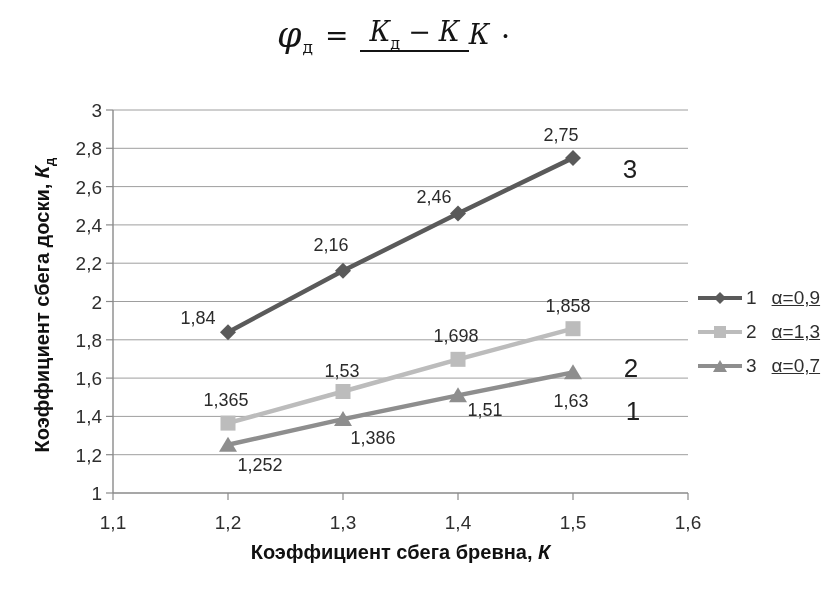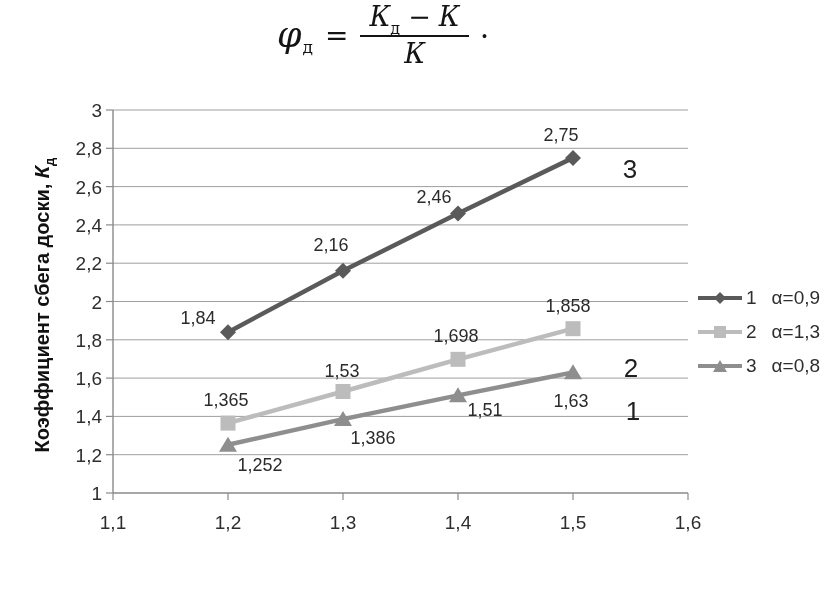--- a/index.html
+++ b/index.html
@@ -5,21 +5,21 @@
   html,body{margin:0;padding:0;background:#fff}
   #stage{position:relative;width:835px;height:591px;background:#ffffff;overflow:hidden;
          font-family:"Liberation Sans",sans-serif;}
 
   
   #formula{position:absolute;left:277px;top:0;height:70px;display:flex;align-items:center;
            font-family:"DejaVu Serif",serif;color:#141414;}
   .f-phi{font-size:35px;font-style:italic;line-height:1;}
   .f-sub{font-size:17px;position:relative;top:12px;margin:0 2px 0 1px;}
   .f-eq{font-size:28px;margin:0 10px;}
-  .frac{display:inline-flex;flex-direction:column;align-items:center;margin:0 2px;}
+  .frac{display:inline-flex;flex-direction:row;margin:0 2px;}
   .num{font-size:27px;border-bottom:2px solid #141414;padding:0 9px 3px;white-space:nowrap;line-height:1.05;}
   .den{font-size:27px;padding-top:3px;line-height:1;}
   .f-it{font-style:italic;}
   .n-sub{font-size:16px;position:relative;top:8px;}
   .n-minus{margin:0 8px;}
   .f-dot{font-size:30px;margin:0 9px;}
   .f-rhs{font-size:29px;}
 
   
   #chart-svg{position:absolute;left:0;top:0;}
@@ -31,21 +31,21 @@
   #y-title sub{font-size:13px;}
   #x-title{position:absolute;left:113px;top:541px;width:575px;text-align:center;
            font-weight:bold;font-size:20px;color:#111;}
   .t-it{font-style:italic;}
 
   
   #legend{position:absolute;left:697px;top:287px;font-size:19px;color:#2e2e2e;}
   .legend-row{display:flex;align-items:center;height:22px;margin-bottom:12px;}
   .legend-icon{display:block;}
   .legend-num{margin-left:3px;}
-  .legend-alpha{margin-left:15px;}
+  .legend-alpha{margin-left:15px;text-decoration:underline;}
 </style>
 </head>
 <body>
 
 <div id="stage">
 
   <div id="formula">
     <span class="f-phi">φ</span>
       <span class="f-sub">д</span>
     <span class="f-eq">=</span>
@@ -131,20 +131,23 @@
       <path d="M 572.9999999999999 364.355 L 581.9999999999999 379.355 L 563.9999999999999 379.355 Z" fill="#8e8e8e"></path>
       <text x="570.9999999999999" y="407.355" text-anchor="middle" font-size="18" fill="#2b2b2b">1,63</text>
       <text x="630" y="178" text-anchor="middle" font-size="26" fill="#1f1f1f">3</text>
       <text x="631" y="377" text-anchor="middle" font-size="26" fill="#1f1f1f">2</text>
       <text x="633" y="420" text-anchor="middle" font-size="26" fill="#1f1f1f">1</text>
     </svg>
 
   <div id="y-title">
     <span>Коэффициент сбега доски, </span><span class="t-it">К</span><sub>д</sub>
   </div>
+  <div id="x-title">
+    <span>Коэффициент сбега бревна, </span><span class="t-it">К</span>
+  </div>
 
   <div id="legend">
     <div class="legend-row">
       <svg class="legend-icon" width="46" height="16">
           <line x1="1" y1="8" x2="45" y2="8" stroke="#5a5a5a" stroke-width="4"></line>
           <path d="M23 2 L29 8 L23 14 L17 8 Z" fill="#5a5a5a"></path>
         </svg>
       <span class="legend-num">1</span>
       <span class="legend-alpha">α=0,9</span>
     </div>
@@ -155,17 +158,17 @@
         </svg>
       <span class="legend-num">2</span>
       <span class="legend-alpha">α=1,3</span>
     </div>
     <div class="legend-row">
       <svg class="legend-icon" width="46" height="16">
           <line x1="1" y1="8" x2="45" y2="8" stroke="#8e8e8e" stroke-width="4"></line>
           <path d="M23 2 L30 14 L16 14 Z" fill="#8e8e8e"></path>
         </svg>
       <span class="legend-num">3</span>
-      <span class="legend-alpha">α=0,8</span>
+      <span class="legend-alpha">α=0,7</span>
     </div>
   </div>
 
 </div>
 
 </body></html>

